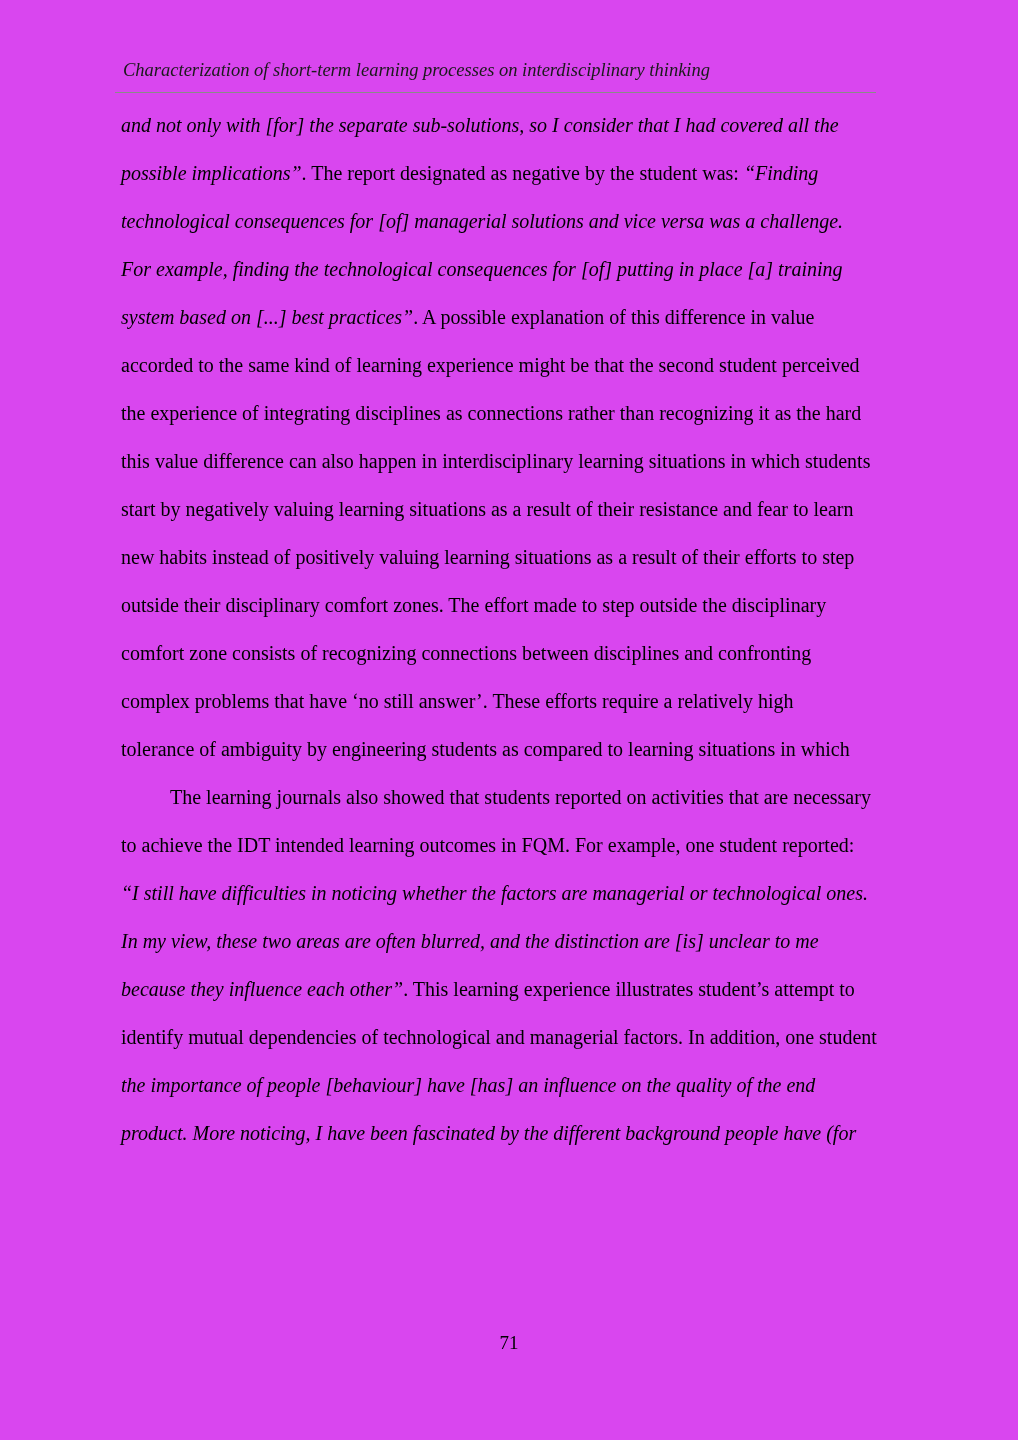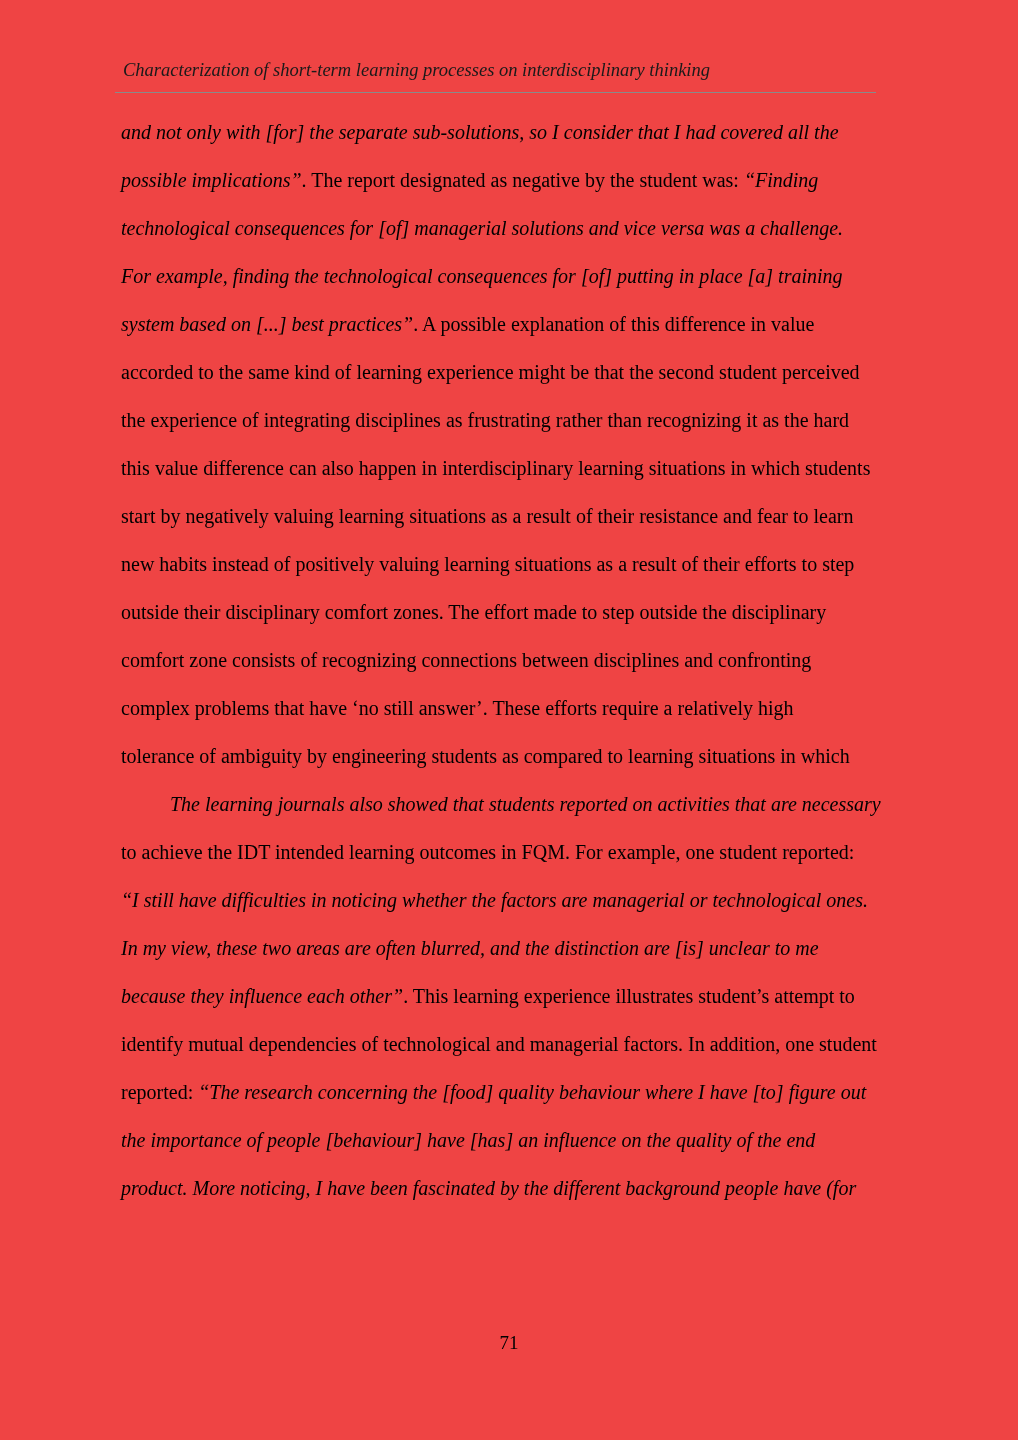--- a/index.html
+++ b/index.html
@@ -4,21 +4,21 @@
 <style>
   html, body {
     margin: 0;
     padding: 0;
     background: #ffffff;
   }
   .page {
     position: relative;
     width: 1018px;
     height: 1440px;
-    background: #ef4444;
+    background: #d946ef;
     color: #000000;
     font-family: "Liberation Serif", "DejaVu Serif", serif;
     overflow: hidden;
   }
   .running-header-title {
     position: absolute;
     left: 123px;
     top: 60px;
     font-size: 18.5px;
     font-style: italic;
@@ -29,33 +29,32 @@
     position: absolute;
     left: 115px;
     top: 92px;
     width: 761px;
     height: 1px;
     background: #8a8a8a;
   }
   .text-block {
     position: absolute;
     left: 121px;
-    top: 108px;
+    top: 101px;
     width: 800px;
     font-size: 20px;
     line-height: 48px;
     color: #000000;
   }
   .line {
     white-space: nowrap;
     height: 48px;
   }
   .line.indent {
     padding-left: 49px;
-    font-style: italic;
   }
   .run.italic {
     font-style: italic;
   }
   .page-number {
     position: absolute;
     left: 0;
     top: 1332px;
     width: 100%;
     text-align: center;
@@ -72,34 +71,33 @@
 
   <div class="header-rule"></div>
 
   <div class="text-block">
       <div class="line"><span class="run italic">and not only with [for] the separate sub-solutions, so I consider that I had covered all the</span></div>
       <div class="line"><span class="run italic">possible implications”</span><span class="run">. The report designated as negative by the student was: </span><span class="run italic">“Finding</span></div>
       <div class="line"><span class="run italic">technological consequences for [of] managerial solutions and vice versa was a challenge.</span></div>
       <div class="line"><span class="run italic">For example, finding the technological consequences for [of] putting in place [a] training</span></div>
       <div class="line"><span class="run italic">system based on [...] best practices”</span><span class="run">. A possible explanation of this difference in value</span></div>
       <div class="line"><span class="run">accorded to the same kind of learning experience might be that the second student perceived</span></div>
-      <div class="line"><span class="run">the experience of integrating disciplines as frustrating rather than recognizing it as the hard</span></div>
+      <div class="line"><span class="run">the experience of integrating disciplines as connections rather than recognizing it as the hard</span></div>
       <div class="line"><span class="run">this value difference can also happen in interdisciplinary learning situations in which students</span></div>
       <div class="line"><span class="run">start by negatively valuing learning situations as a result of their resistance and fear to learn</span></div>
       <div class="line"><span class="run">new habits instead of positively valuing learning situations as a result of their efforts to step</span></div>
       <div class="line"><span class="run">outside their disciplinary comfort zones. The effort made to step outside the disciplinary</span></div>
       <div class="line"><span class="run">comfort zone consists of recognizing connections between disciplines and confronting</span></div>
       <div class="line"><span class="run">complex problems that have ‘no still answer’. These efforts require a relatively high</span></div>
       <div class="line"><span class="run">tolerance of ambiguity by engineering students as compared to learning situations in which</span></div>
       <div class="line indent"><span class="run">The learning journals also showed that students reported on activities that are necessary</span></div>
       <div class="line"><span class="run">to achieve the IDT intended learning outcomes in FQM. For example, one student reported:</span></div>
       <div class="line"><span class="run italic">“I still have difficulties in noticing whether the factors are managerial or technological ones.</span></div>
       <div class="line"><span class="run italic">In my view, these two areas are often blurred, and the distinction are [is] unclear to me</span></div>
       <div class="line"><span class="run italic">because they influence each other”</span><span class="run">. This learning experience illustrates student’s attempt to</span></div>
       <div class="line"><span class="run">identify mutual dependencies of technological and managerial factors. In addition, one student</span></div>
-      <div class="line"><span class="run">reported: </span><span class="run italic">“The research concerning the [food] quality behaviour where I have [to] figure out</span></div>
       <div class="line"><span class="run italic">the importance of people [behaviour] have [has] an influence on the quality of the end</span></div>
       <div class="line"><span class="run italic">product. More noticing, I have been fascinated by the different background people have (for</span></div>
     </div>
 
   <div class="page-number">71</div>
 
 </div>
 
 </body></html>

